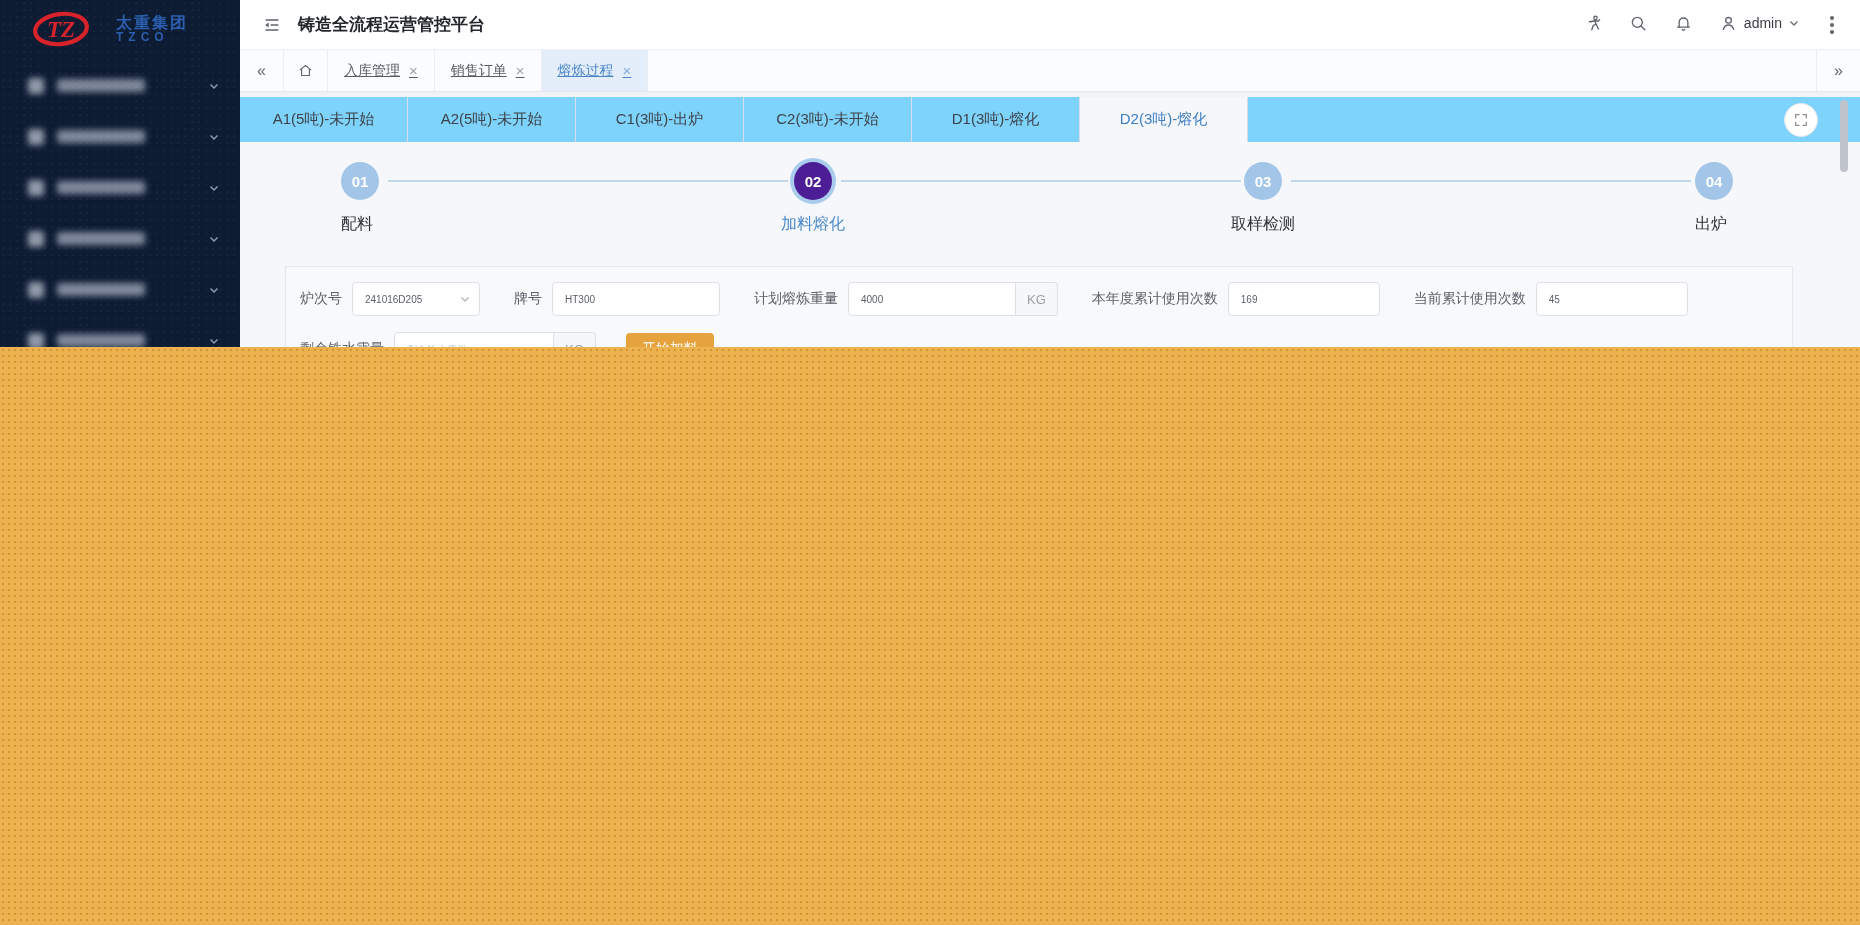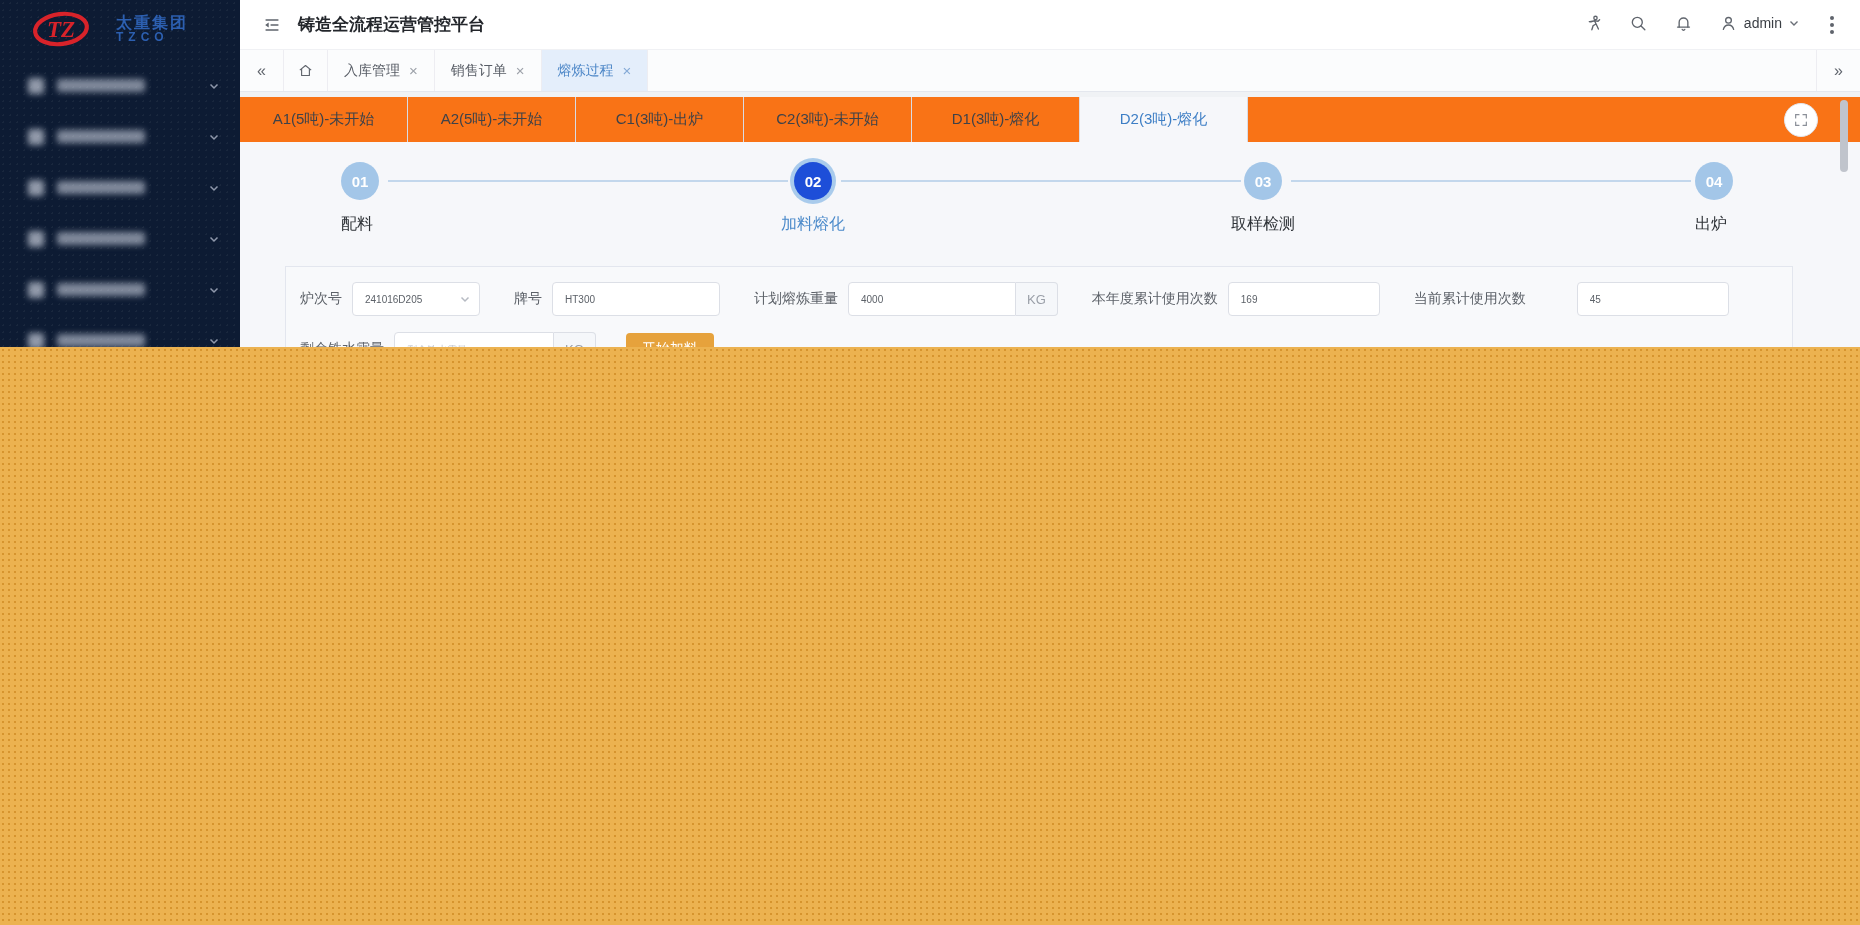--- a/index.html
+++ b/index.html
@@ -43,52 +43,52 @@
   .kebab{ display:flex; flex-direction:column; gap:3px; cursor:pointer; padding:2px 4px;}
   .kebab i{ width:4px; height:4px; border-radius:50%; background:#5f646c; }
 
   
   .tabbar{ height:42px; background:#fbfcfd; border-bottom:1px solid #e4e7ee; display:flex; align-items:stretch; }
   .tb-sq{ width:44px; display:flex; align-items:center; justify-content:center;
           border-right:1px solid #ededf2; color:#60656d; cursor:pointer; font-size:15px;}
   .laquo::before{ content:"\00AB"; font-size:16px; }
   .raquo::before{ content:"\00BB"; font-size:16px; }
   .nav-tab{ padding:0 16px; display:flex; align-items:center; gap:9px;
-            border-right:1px solid #ededf2; font-size:14px; color:#585d66; cursor:pointer; white-space:nowrap;}
+            border-right:1px solid #ededf2; font-size:14px; color:#585d66; cursor:pointer; white-space:nowrap;text-decoration:underline;}
   .nav-tab.active{ background:#e4eefb; color:#4c86c7; }
   .x::before{ content:"\00D7"; }
   .x{ font-size:15px; color:#9ca1a9; line-height:1; cursor:pointer; }
   .nav-tab.active .x{ color:#84a9d6; }
   .tb-fill{ flex:1; }
   .tb-sq.right{ border-right:none; border-left:1px solid #ededf2; }
 
   
   .content{ position:absolute; top:92px; left:0; right:0; bottom:0; background:#f0f2f5; }
   .furnace-strip{
-    margin-top:5px; height:45px; background:#f97316; display:flex; position:relative;
+    margin-top:5px; height:45px; background:#7dd3fc; display:flex; position:relative;
   }
   .f-tab{ width:168px; display:flex; align-items:center; justify-content:center;
           font-size:15px; color:#3e4249; border-right:1px solid #d9dce5; cursor:pointer; white-space:nowrap;}
   .f-tab.active{ background:#f6f7fa; color:#3d7ec5; }
   .fullscreen-btn{
     position:absolute; right:42px; top:50%; transform:translateY(-50%);
     width:34px; height:34px; border-radius:50%; background:#fff; border:1px solid #e2e5ec;
     display:flex; align-items:center; justify-content:center; cursor:pointer;
   }
   .panel-area{ position:absolute; top:50px; left:0; right:0; bottom:0; background:#f6f7fa; }
 
   
   .stepper{ position:relative; height:112px; }
   .step{ position:absolute; top:0; transform:translateX(-50%); text-align:left; }
   .step-circle{
     width:38px; height:38px; margin:20px auto 0; border-radius:50%;
     background:#a3c6e8; color:#fff; font-weight:700; font-size:15px;
     display:flex; align-items:center; justify-content:center;
   }
-  .step.active .step-circle{ background:#1d4ed8; box-shadow:0 0 0 4px #a9cbec; }
+  .step.active .step-circle{ background:#4c1d95; box-shadow:0 0 0 4px #a9cbec; }
   .step-label{ margin-top:14px; font-size:16px; color:#2f3338; white-space:nowrap; }
   .step.active .step-label{ color:#4b8aca; }
   .connector{ position:absolute; top:38px; height:2px; background:#c3d7ec; }
 
   
   .form-panel{
     position:absolute; left:45px; top:124px; width:1508px; height:170px;
     border:1px solid #e3e6ee; padding:11px 14px; background:rgba(255,255,255,.25);
   }
   .frow{ display:flex; align-items:center; height:42px; }
@@ -346,21 +346,21 @@
               <input class="finput" value="4000" style="">
             </span>
             <span class="suffix">KG</span>
           </div>
           <div class="fgroup">
             <span class="flabel">本年度累计使用次数</span>
             <span class="fctl w-cnt1">
               <input class="finput" value="169" style="">
             </span>
           </div>
-          <div class="fgroup" style="margin-right:0;gap:41px;">
+          <div class="fgroup" style="margin-right:0;">
             <span class="flabel">当前累计使用次数</span>
             <span class="fctl w-cnt2">
               <input class="finput" value="45" style="">
             </span>
           </div>
         </div>
 
         <div class="frow" style="margin-top:8px;">
           <div class="fgroup" style="margin-right:0;">
             <span class="flabel">剩余铁水需量</span>

